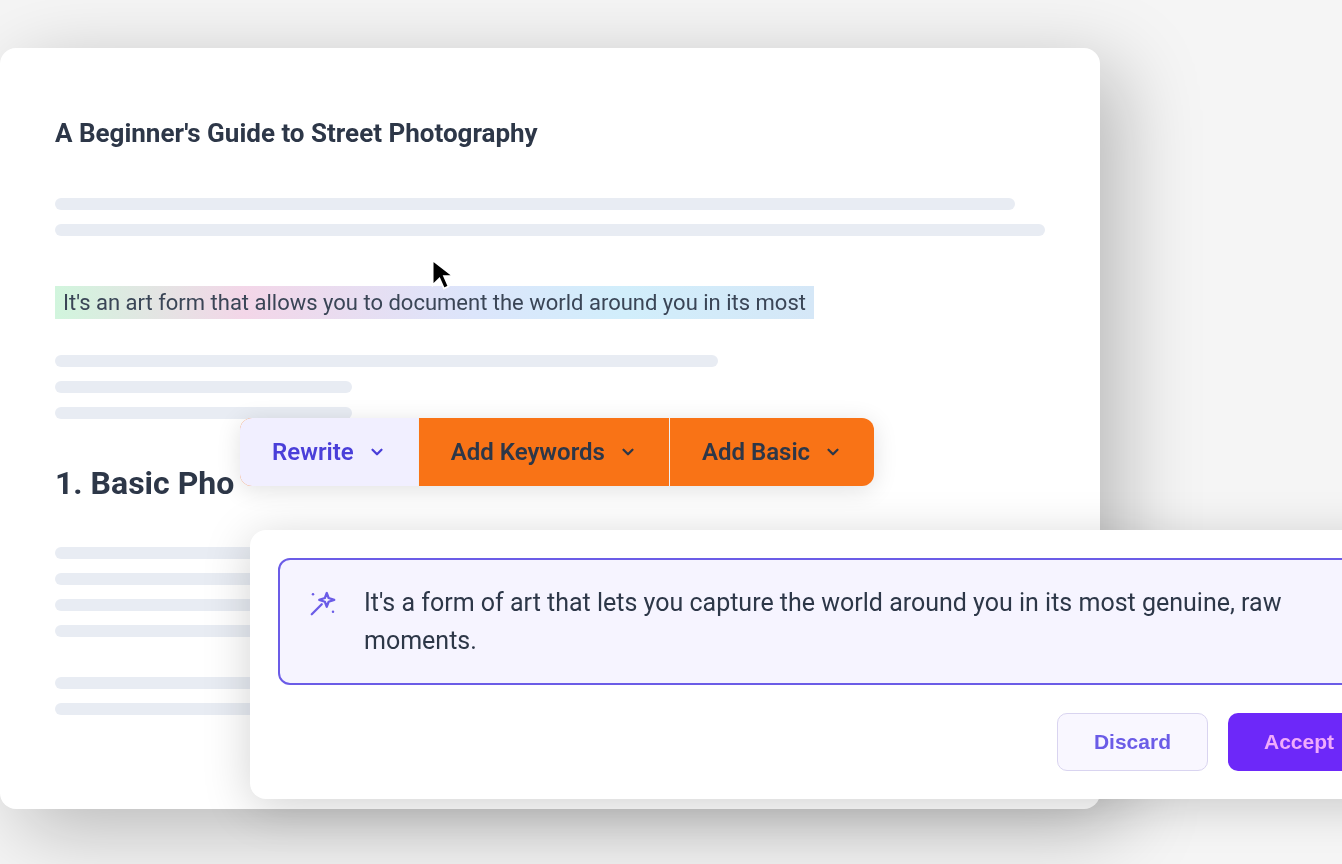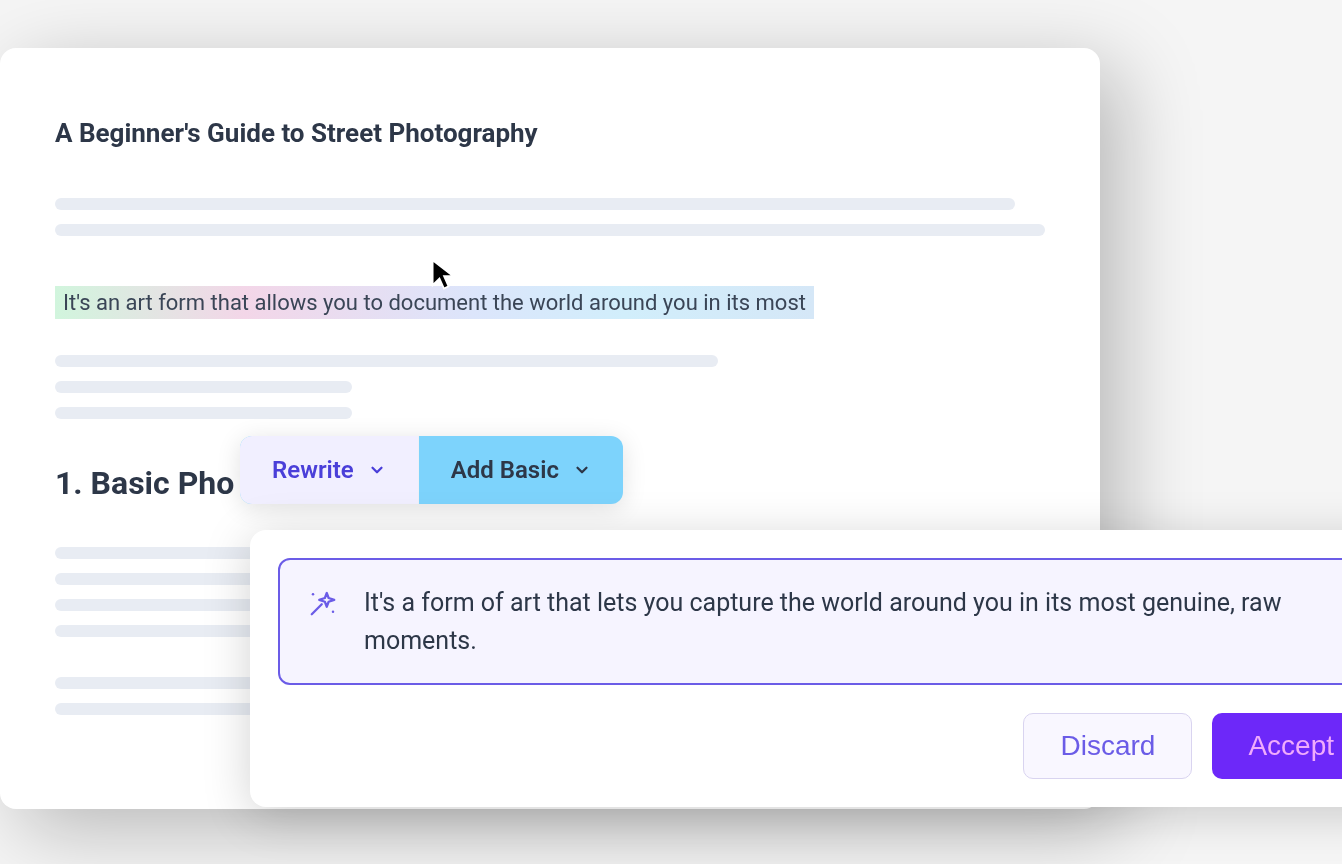--- a/index.html
+++ b/index.html
@@ -102,23 +102,23 @@
     .pl-group-3 { margin-bottom: 40px; }
     .pl-group-3 .placeholder-line { width: 30%; margin-bottom: 14px; }
 
     .pl-group-4 .placeholder-line:nth-child(1) { width: 100%; }
     .pl-group-4 .placeholder-line:nth-child(2) { width: 100%; }
 
     
     .toolbar {
       position: absolute;
       left: 240px;
-      top: 436px;
-      display: flex;
-      background: #7dd3fc;
+      top: 418px;
+      display: flex;
+      background: #f97316;
       border-radius: 12px;
       box-shadow: 0 4px 24px rgba(0,0,0,0.12);
       z-index: 10;
       overflow: hidden;
     }
 
     .toolbar-btn {
       display: flex;
       align-items: center;
       gap: 14px;
@@ -177,22 +177,22 @@
 
     .suggestion-actions {
       display: flex;
       justify-content: flex-end;
       gap: 20px;
       margin-top: 28px;
     }
 
     .btn {
       padding: 16px 36px;
-      font-size: 28px;
-      font-weight: 400;
+      font-size: 21px;
+      font-weight: 700;
       border-radius: 10px;
       cursor: pointer;
       border: none;
     }
 
     .btn-discard {
       background: #f9f7ff;
       border: 1px solid #d9d4f0;
       color: #6b5ce7;
     }
@@ -242,20 +242,26 @@
   <svg width="28" height="34" viewBox="0 0 24 30">
     <path d="M2 2 L2 24 L8 18 L12 27 L16 25 L12 16 L20 16 Z" fill="#000000" stroke="#ffffff" stroke-width="1.5"></path>
   </svg>
 </div>
 
 <div class="toolbar">
   <div class="toolbar-btn active">
     <span>Rewrite</span>
     <svg class="chevron-down" viewBox="0 0 24 24" fill="none">
       <path d="M6 9l6 6 6-6" stroke="#4a3fd9" stroke-width="3" stroke-linecap="round" stroke-linejoin="round"></path>
+    </svg>
+  </div>
+  <div class="toolbar-btn">
+    <span>Add Keywords</span>
+    <svg class="chevron-down" viewBox="0 0 24 24" fill="none">
+      <path d="M6 9l6 6 6-6" stroke="#2d3748" stroke-width="3" stroke-linecap="round" stroke-linejoin="round"></path>
     </svg>
   </div>
   <div class="toolbar-btn">
     <span>Add Basic</span>
     <svg class="chevron-down" viewBox="0 0 24 24" fill="none">
       <path d="M6 9l6 6 6-6" stroke="#2d3748" stroke-width="3" stroke-linecap="round" stroke-linejoin="round"></path>
     </svg>
   </div>
 </div>
 

